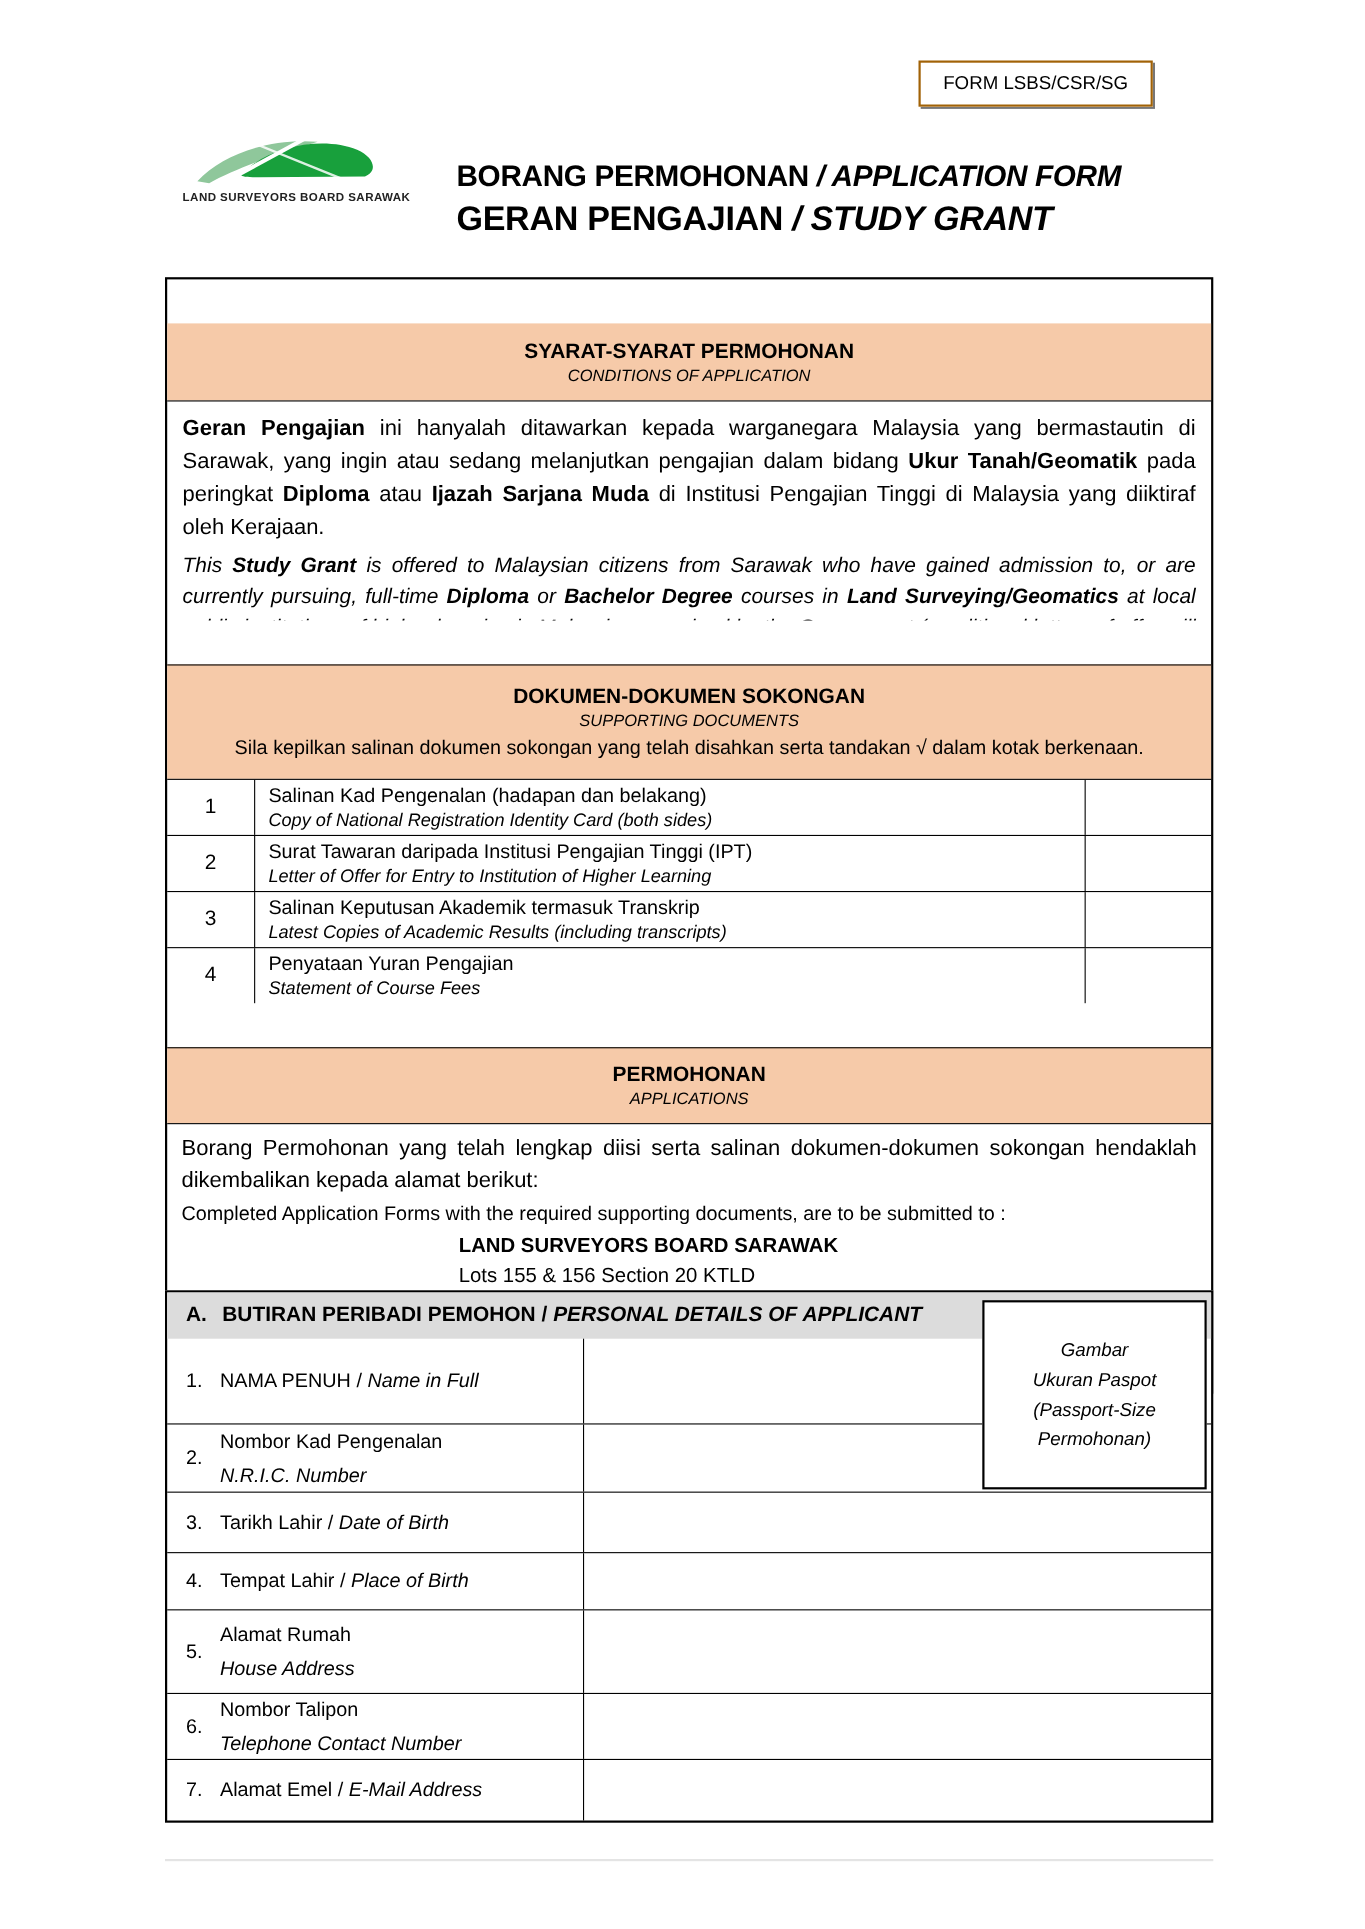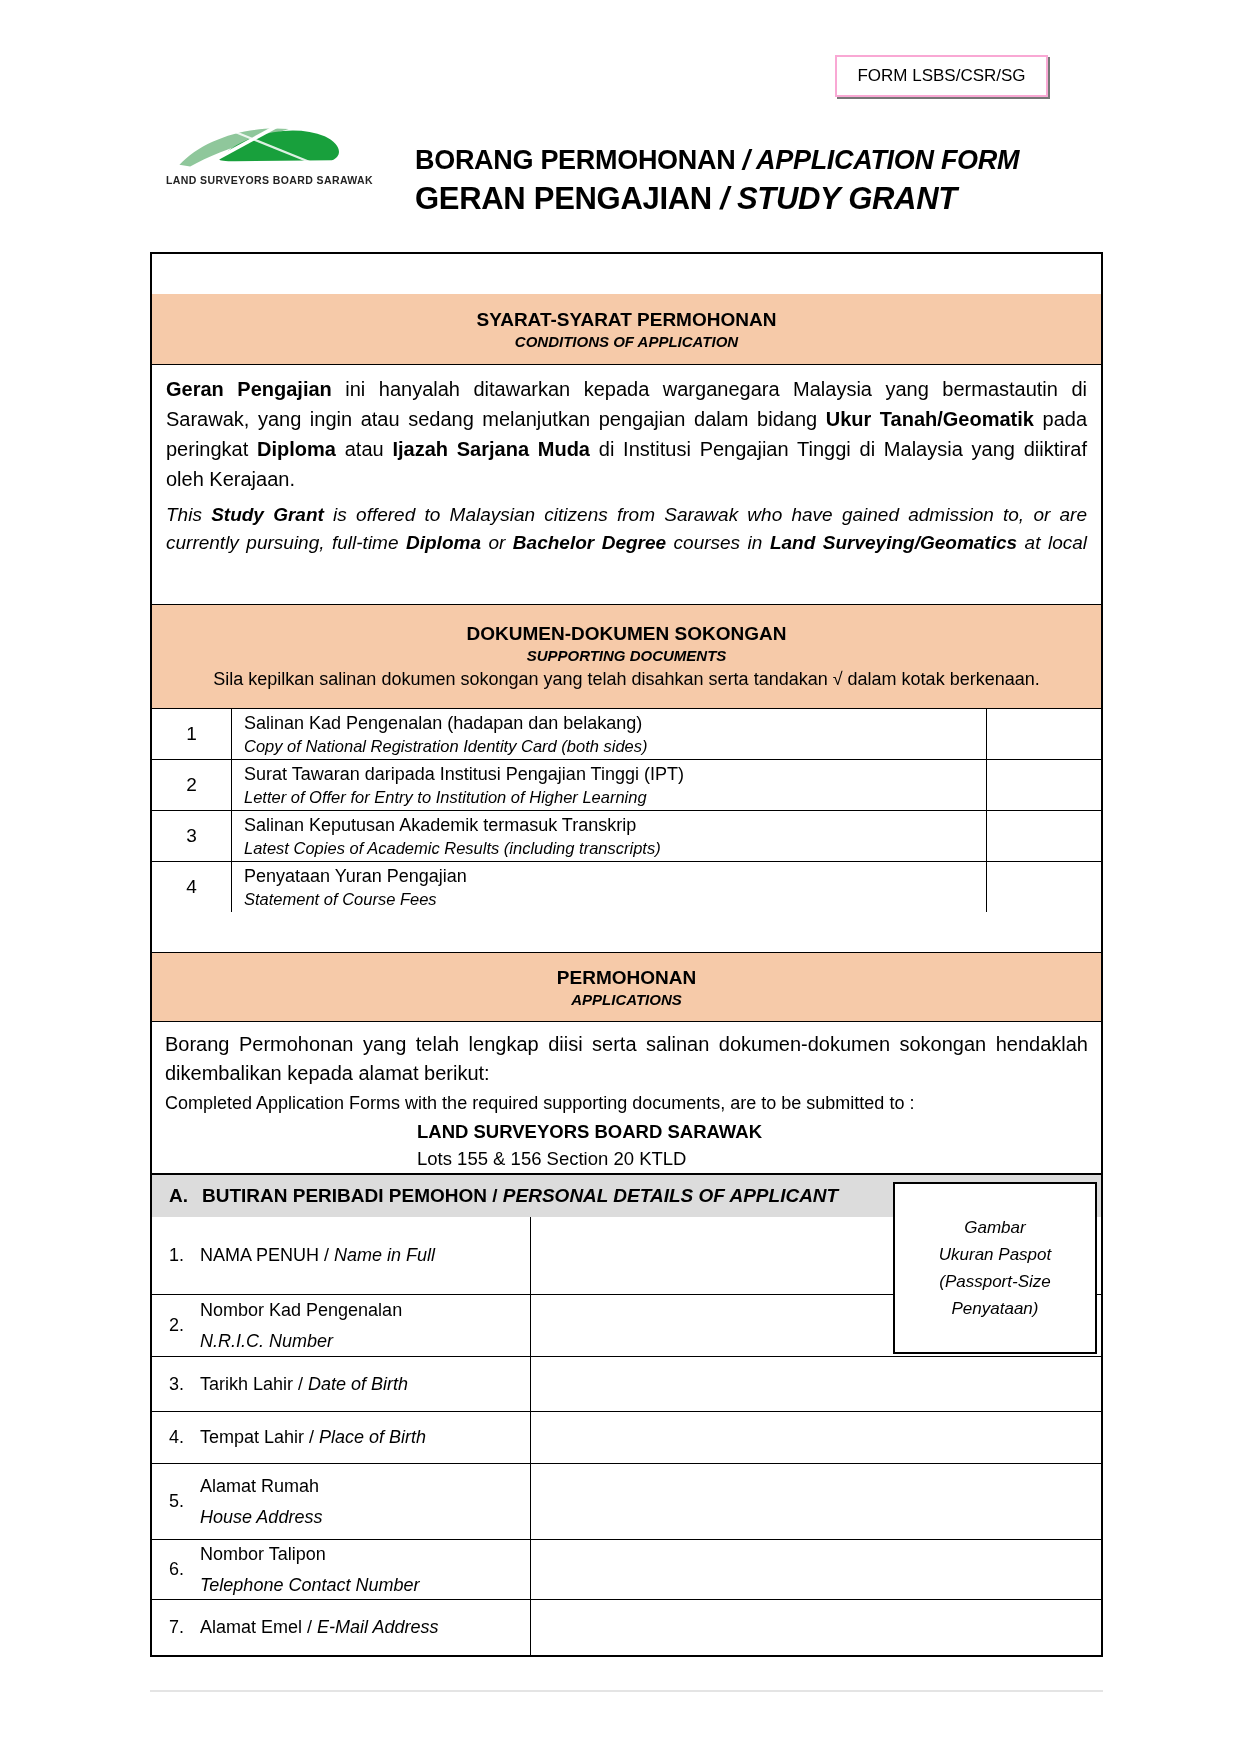--- a/index.html
+++ b/index.html
@@ -10,21 +10,21 @@
     font-family:"Liberation Sans", sans-serif;
     overflow:hidden;
   }
   .b { font-weight:700; }
   .i { font-style:italic; }
   .u { text-decoration:underline; }
 
   
   .form-code-box {
     position:absolute; top:55px; left:835px; width:213px; height:42px;
-    border:2px solid #f9a8d4; box-shadow:2px 2px 0 #777;
+    border:2px solid #a16207; box-shadow:2px 2px 0 #777;
     display:flex; align-items:center; justify-content:center;
     font-size:17px;
   }
   .logo { position:absolute; top:120px; left:166px; width:190px; }
   .logo svg { display:block; width:190px; height:52px; }
   .logo-caption { font-size:10.5px; font-weight:700; letter-spacing:.4px; white-space:nowrap; margin-top:2px; color:#222; }
   .titles { position:absolute; top:145px; left:415px; }
   .title-1 { font-size:27px; font-weight:700; letter-spacing:-.3px; }
   .title-2 { font-size:31px; font-weight:700; letter-spacing:-.3px; margin-top:5px; }
 
@@ -32,21 +32,21 @@
   .main-table {
     position:absolute; top:252px; left:150px; width:953px;
     border:2px solid #000; background:#fff;
   }
   .main-table > * + * { border-top:1.5px solid #000; }
   .band { background:var(--peach); text-align:center; display:flex; flex-direction:column; justify-content:center; overflow:hidden;margin-top:40px; }
   .band-70 { height:70px; }
   .band-104 { height:104px; }
   .band-69 { height:69px; }
   .band-l1 { font-size:19px; font-weight:700; line-height:25px; }
-  .band-l2 { font-size:15px; font-weight:700; font-style:italic; line-height:20px; }
+  .band-l2 { font-size:15px; font-weight:400; font-style:italic; line-height:20px; }
   .band-l3 { font-size:18px; line-height:26px; }
   .band-l4 { font-size:16.5px; font-style:italic; line-height:22px; }
 
   .cond-body { height:200px; padding:9px 14px; overflow:hidden; }
   .cond-my { font-size:20px; line-height:30px; text-align:justify; }
   .cond-en { font-size:19px; line-height:28px; text-align:justify; font-style:italic; margin-top:7px; }
 
   .doc-row { display:flex; height:51px; }
   .doc-num { width:80px; border-right:1.5px solid #000; display:flex; align-items:center; justify-content:center; font-size:19px; }
   .doc-text { flex:1; border-right:1.5px solid #000; padding:2px 12px; display:flex; flex-direction:column; justify-content:center; overflow:hidden; }
@@ -239,20 +239,20 @@
     </div>
 
     <div class="p-row r7">
       <div class="p-left">
         <span class="p-num">7.</span>
         <span class="p-label"><span>Alamat Emel / </span><span class="i">E-Mail Address</span></span>
       </div>
       <div class="p-value"></div>
     </div>
 
-    <div class="photo-box"><span>Gambar</span><br><span>Ukuran Paspot</span><br><span>(Passport-Size</span><br><span>Penyataan)</span></div>
+    <div class="photo-box"><span>Gambar</span><br><span>Ukuran Paspot</span><br><span>(Passport-Size</span><br><span>Permohonan)</span></div>
   </div>
 
   <div class="footer">
     <div class="footer-rule"></div>
   </div>
 
 </div>
 
 </body></html>

